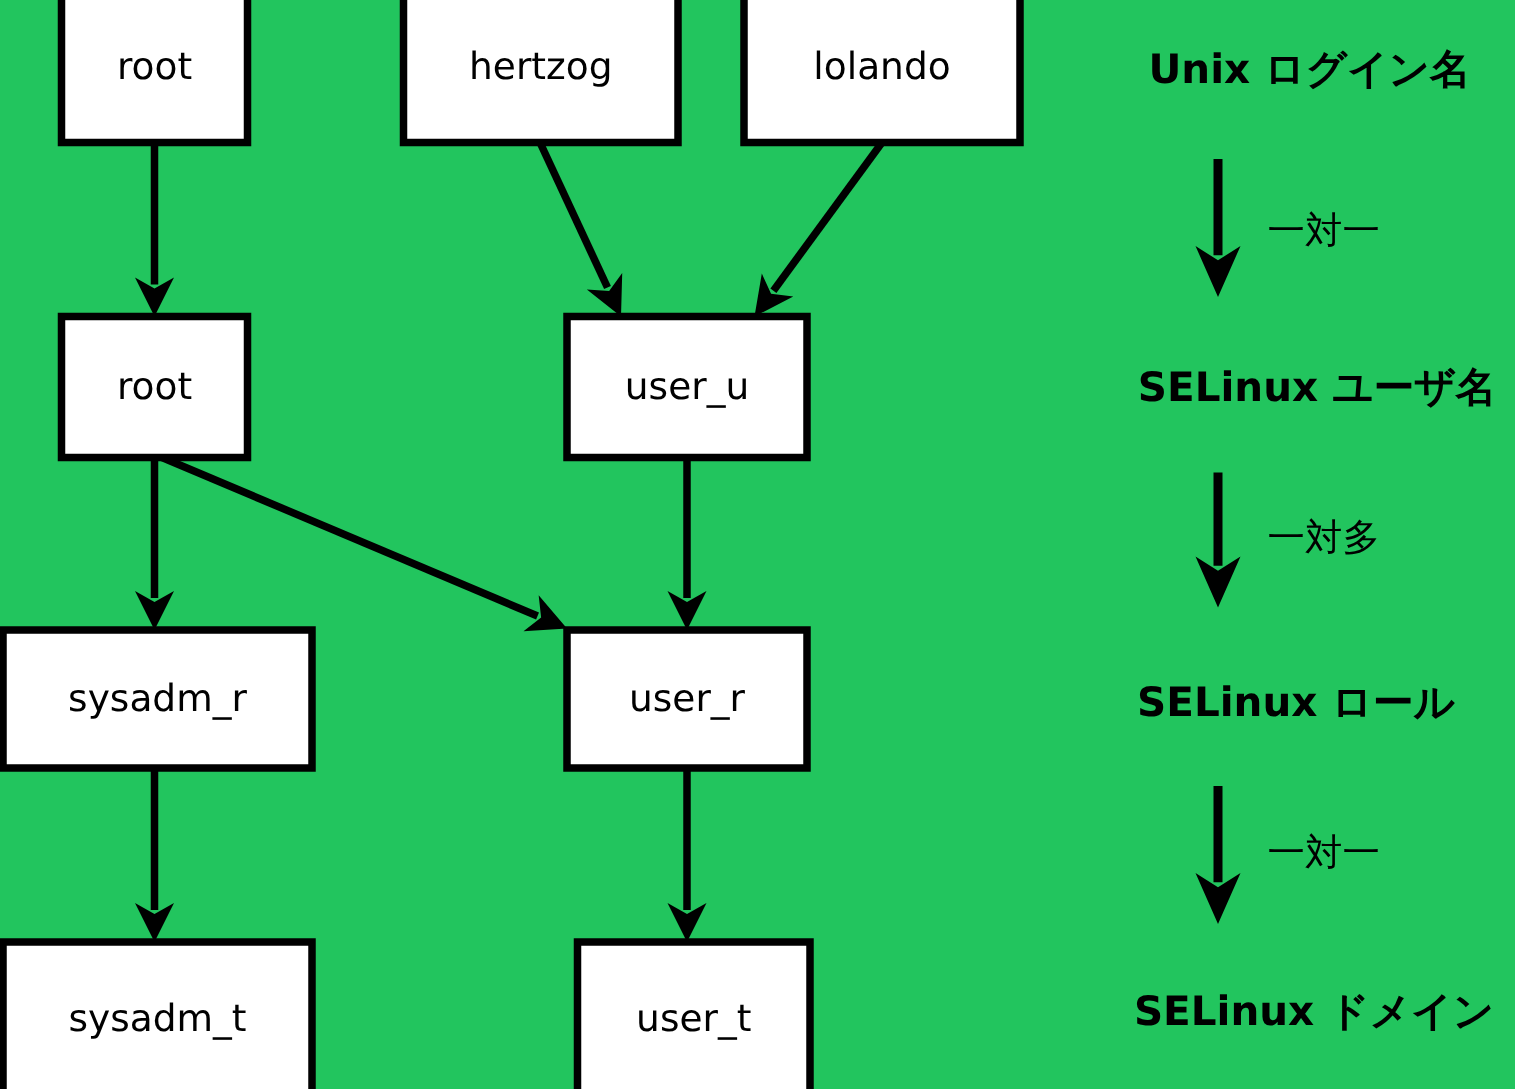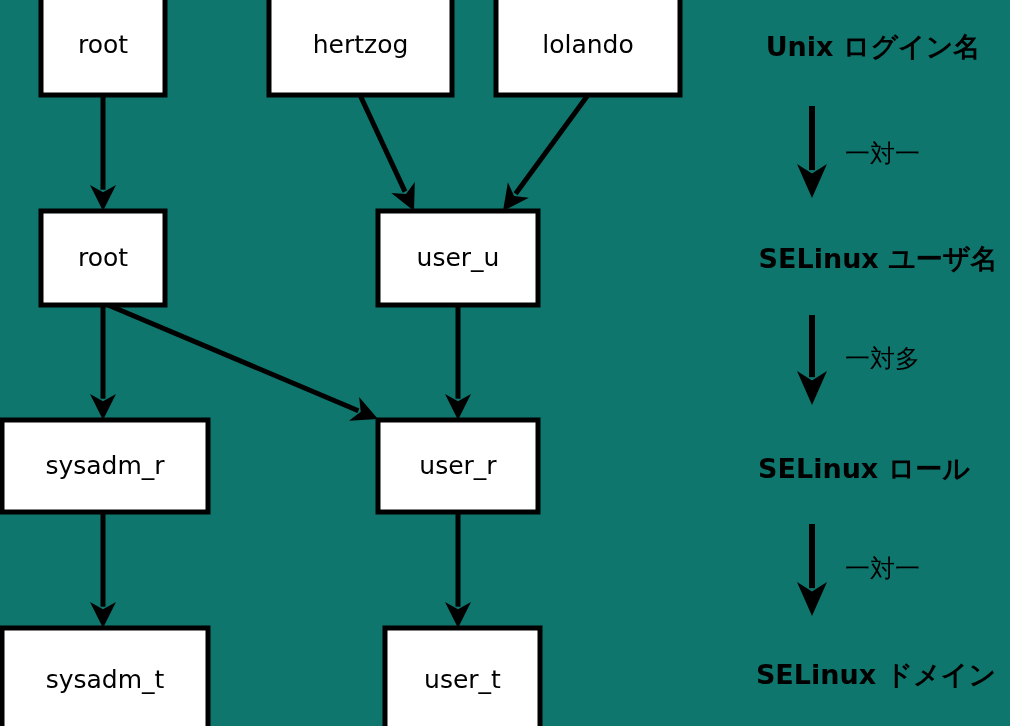--- a/index.html
+++ b/index.html
@@ -7,21 +7,21 @@
     padding: 0;
     background: #ffffff;
   }
   body {
     font-family: "DejaVu Sans", "Liberation Sans", sans-serif;
   }
   #canvas {
     position: relative;
     width: 1010px;
     height: 726px;
-    background: #0f766e;
+    background: #22c55e;
     overflow: hidden;
   }
   #diagram-svg {
     position: absolute;
     left: 0;
     top: 0;
     width: 1010px;
     height: 726px;
     display: block;
   }

